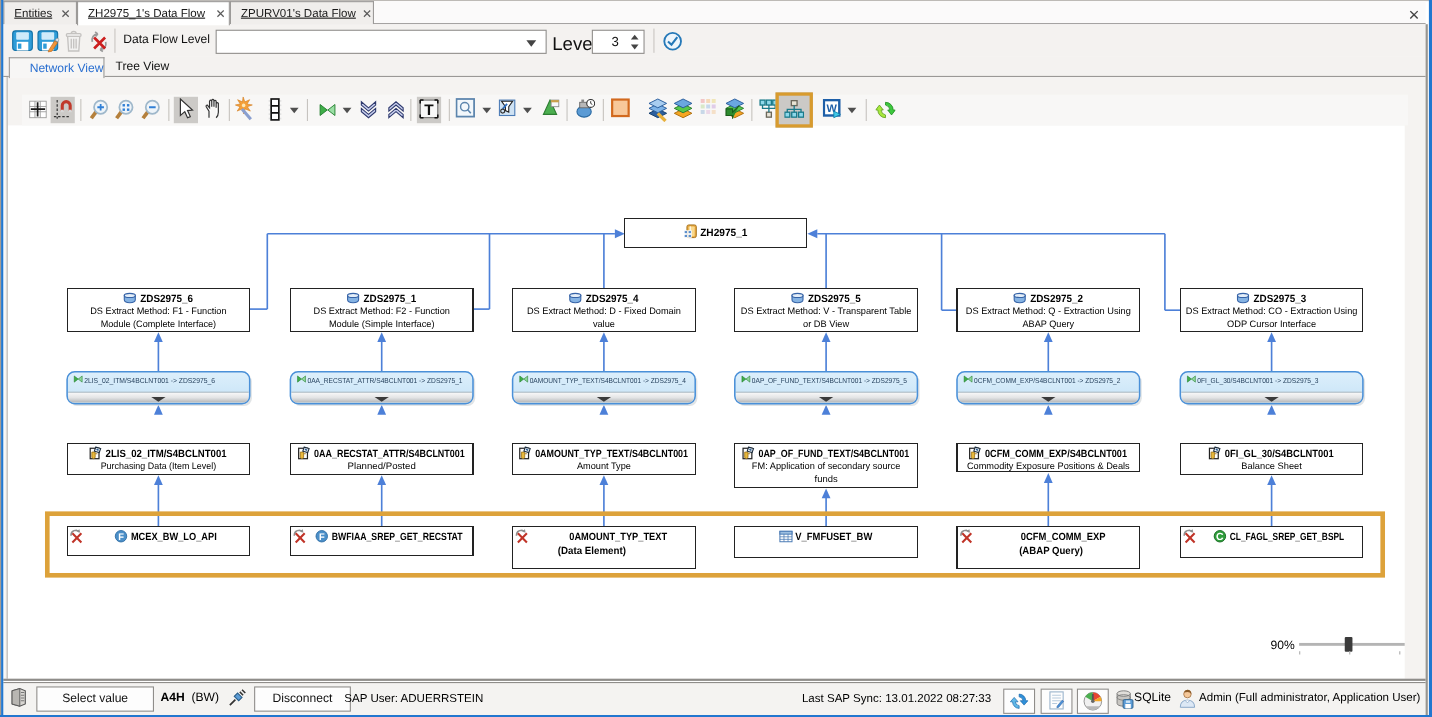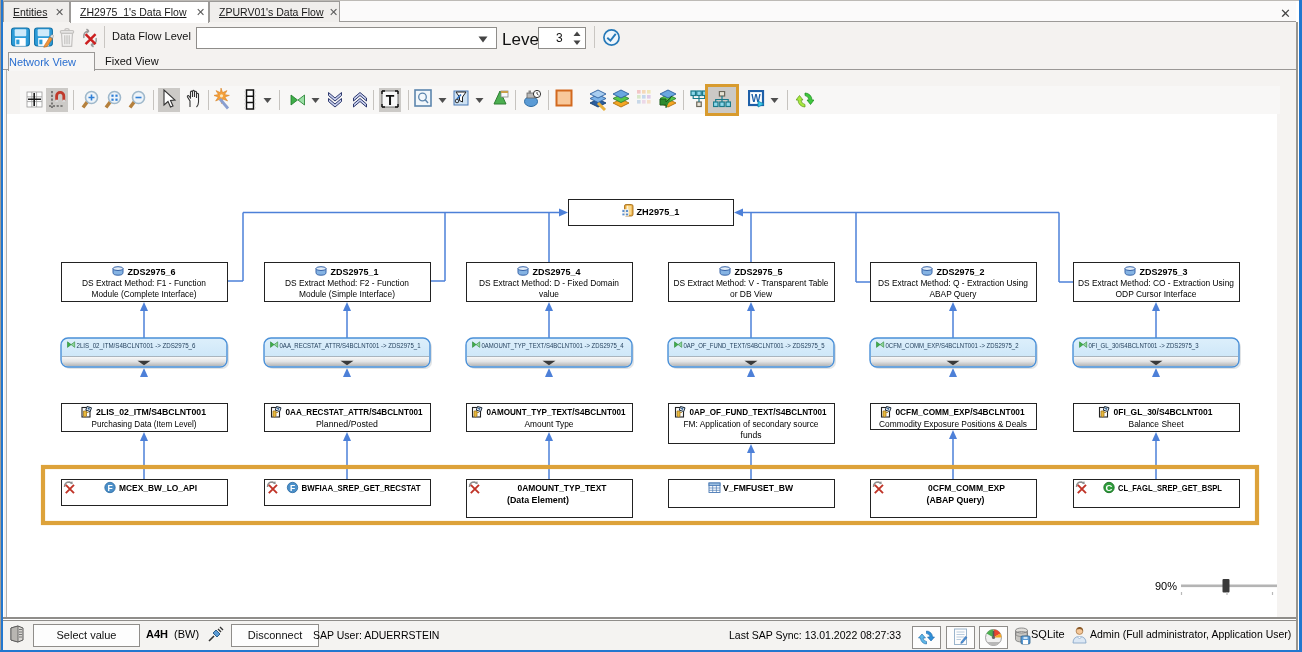--- a/index.html
+++ b/index.html
@@ -15,21 +15,21 @@
 #b-top { left:0; top:0; width:1302px; height:1px; background:#bdbab6; }
 #tabbar { left:3px; top:1px; width:1293px; height:21px; background:#fbfafa; border-bottom:1px solid #9c9a98; }
 .tab { position:absolute; top:0; height:21px; border:1px solid #9c9a98; border-bottom:none; background:#f0eeec; font-size:10.5px; color:#1a1a1a; }
 .tab .lbl { position:absolute; left:9px; top:4px;text-decoration:underline; }
 .tab .x { position:absolute; top:4px; color:#5a5a5a; font-size:11px; }
 #tab2 { background:#fff; height:22px; z-index:2;text-align:center; }
 #winx { left:1280px; top:6px; width:18px; height:16px; font-size:13px; color:#444; }
 #toolrow { left:3px; top:22px; width:1293px; height:29px; background:#f4f2f0; }
 #subtabrow { left:3px; top:51px; width:1293px; height:19px; background:#f4f2f0; }
 #subtab-line { left:3px; top:69px; width:1293px; height:1px; background:#9a9896; }
-#nvtab { left:8px; top:52px; width:87px; height:19px; background:#f7f6f5; border:1px solid #9a9896; border-bottom:none; font-size:11px; color:#2a6fd0; text-align:left; padding-top:3px; z-index:2; }
+#nvtab { left:8px; top:52px; width:87px; height:19px; background:#f7f6f5; border:1px solid #9a9896; border-bottom:none; font-size:11px; color:#2a6fd0; text-align:right; padding-top:3px; z-index:2; }
 #tvtab { left:105px; top:55px; font-size:11px; color:#111; }
 #pagearea { left:4px; top:70px; width:1292px; height:548px; background:#f5f3f1; }
 #canvas { left:7px; top:114px; width:1270px; height:503px; background:#fff; }
 #canvasL { left:6px; top:70px; width:1px; height:547px; background:#b6b3af; }
 #iconrow { left:20px; top:86px; width:1260px; height:28px; background:#f8f7f6; }
 #canvas-bot { left:3px; top:617px; width:1293px; height:2px; background:#8f8d8a; }
 #statusbar { left:3px; top:620px; width:1293px; height:30px; background:#f4f3f1; border-top:1px solid #8f8d8a; font-size:12px; color:#111; }
 .sb-btn { position:absolute; background:#fdfdfd; border:1px solid #8f8d8a; text-align:center; font-size:11px; color:#111; }
 text { font-family:"Liberation Sans", sans-serif; }
 .sep { position:absolute; width:1px; height:22px; background:#c9c6c2; }
@@ -402,21 +402,21 @@
       <path d="M1.5 10.5 L8.5 10.5 L5 15 Z" fill="#444"></path>
     </svg>
 <div class="sep abs" style="left:594px;top:26px"></div>
 <svg class="abs" style="left:602px;top:28px" width="19" height="19" viewBox="0 0 18 18">
       <circle cx="9" cy="9" r="7.2" fill="#eef6fc" stroke="#2679b8" stroke-width="1.6"></circle>
       <path d="M5 9.2 L8 12 L13 5.5" stroke="#2679b8" stroke-width="1.8" fill="none"></path>
     </svg>
 <div id="subtabrow" class="abs"></div>
 <div id="subtab-line" class="abs"></div>
 <div id="nvtab" class="abs">Network View</div>
-<div id="tvtab" class="abs">Fixed View</div>
+<div id="tvtab" class="abs">Tree View</div>
 <svg class="abs" style="left:26px;top:89px" width="17" height="22" viewBox="0 0 17 22">
       <g stroke="#9a9a9a" stroke-width="0.8" fill="#fff">
         <rect x="1" y="3" width="15" height="15"></rect>
         <path d="M1 7.8 H16 M1 12.6 H16 M5.8 3 V18 M10.6 3 V18"></path>
       </g>
       <path d="M2 10.2 H15 M8.2 4 V17" stroke="#1a1a1a" stroke-width="1.6"></path>
     </svg>
 <div class="abs" style="left:46px;top:88px;width:22px;height:24px;background:#cccac7"></div>
 <svg class="abs" style="left:48px;top:89px" width="18" height="22" viewBox="0 0 18 22">
       <path d="M4 2 V19 M1 17 H16" stroke="#333" stroke-width="1.1" stroke-dasharray="2.2 1.6" fill="none"></path>

